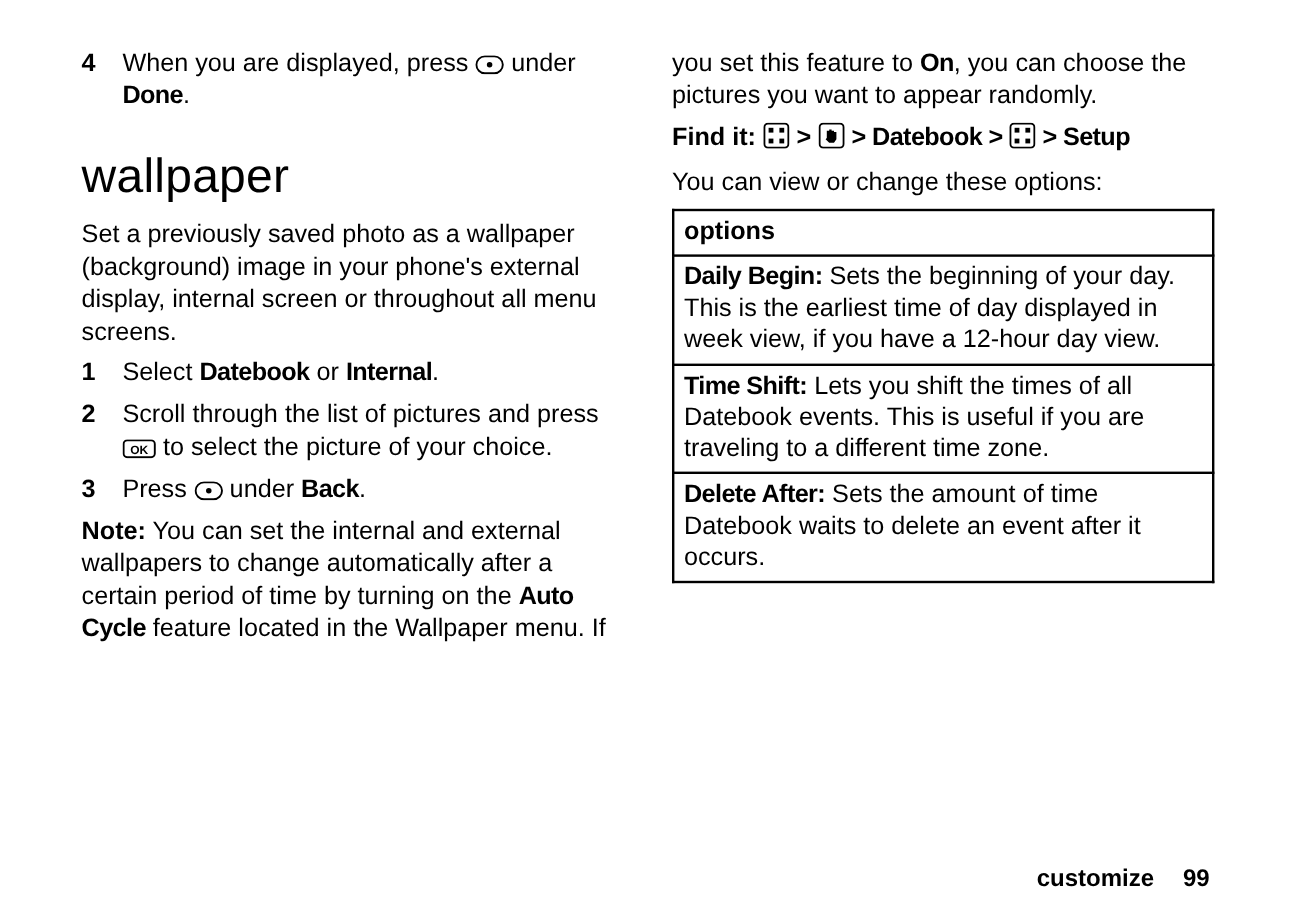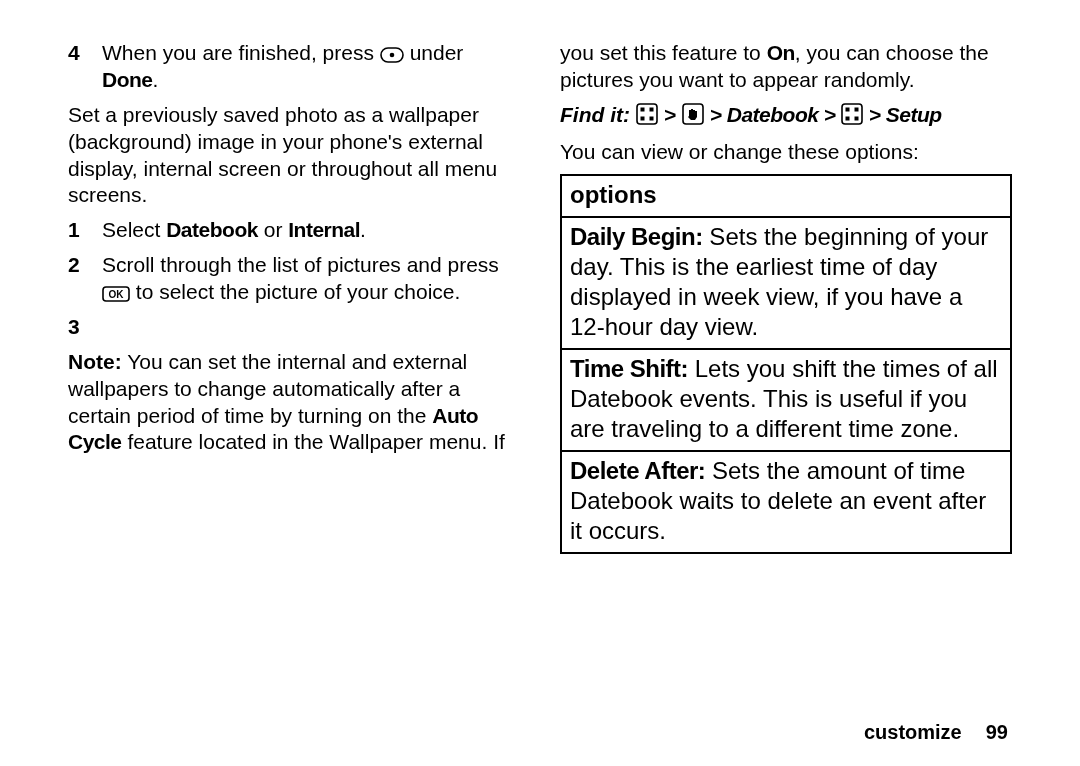--- a/index.html
+++ b/index.html
@@ -3,27 +3,27 @@
 <meta charset="utf-8">
 <style>
   * { box-sizing: border-box; margin: 0; padding: 0; }
   html, body { width: 1080px; height: 766px; background: #fff; font-family: Arial, Helvetica, sans-serif; color: #000; }
   .page { padding: 40px 68px 36px 68px; display: flex; gap: 40px; line-height: 1.28; }
   .col { flex: 1; min-width: 0; font-size: 21px; }
   .step { display: flex; gap: 16px; margin-bottom: 8px; }
   .step .num { font-weight: bold; width: 18px; flex-shrink: 0; }
   h2 { font-size: 40px; font-weight: normal; margin-top: 28px; margin-bottom: 10px; letter-spacing: 0.2px; }
   p { margin-bottom: 8px; }
-  .findit { font-weight: bold; margin-top: 6px; margin-bottom: 10px; font-style: italic; }
+  .findit { font-weight: bold; margin-top: 6px; margin-bottom: 10px; }
   .findit .label { font-weight: bold; }
   .cond { font-family: "Arial Narrow", Arial, sans-serif; font-stretch: condensed; font-weight: bold; letter-spacing: -0.5px; }
   .icon { display: inline-flex; align-items: center; justify-content: center; vertical-align: -3px; }
   .icon svg { display: block; }
   table.options { border-collapse: collapse; width: 100%; margin-top: 8px; }
-  table.options th, table.options td { border: 2px solid #000; text-align: left; padding: 4px 8px 6px 8px; vertical-align: top; font-size: 24px; line-height: 1.25; }
+  table.options th, table.options td { border: 2px solid #000; text-align: left; padding: 4px 8px 6px 8px; vertical-align: top; font-size: 21px; line-height: 1.25; }
   table.options th { font-weight: bold; border-bottom: 2px solid #000; }
   .footer { position: absolute; bottom: 22px; right: 72px; font-size: 20px; }
   .footer .word { margin-right: 24px; font-weight: bold; }
   .footer .pg { font-weight: bold; }
 </style>
 </head>
 <body>
 
 <svg width="0" height="0" style="position:absolute">
   <defs>
@@ -53,28 +53,29 @@
     </g>
   </defs>
 </svg>
 
 <div class="page">
 
   <div class="col">
     <div class="step">
       <div class="num">4</div>
       <div>
-        <span>When you are finished, press </span><span class="icon">
+        <span>When you are displayed, press </span><span class="icon">
             <svg width="24" height="16">
               <use href="#ico-softkey"></use>
             </svg>
           </span><span> under </span><span class="cond">Done</span><span>.</span>
       </div>
     </div>
 
+    <h2>wallpaper</h2>
     <p>Set a previously saved photo as a wallpaper (background) image in your phone's external display, internal screen or throughout all menu screens.</p>
 
 
     <div class="step">
       <div class="num">1</div>
       <div>
         <span>Select </span><span class="cond">Datebook</span><span> or </span><span class="cond">Internal</span><span>.</span>
       </div>
     </div>
 
@@ -84,20 +85,27 @@
         <span>Scroll through the list of pictures and press </span><span class="icon">
             <svg width="28" height="16">
               <use href="#ico-ok"></use>
             </svg>
           </span><span> to select the picture of your choice.</span>
       </div>
     </div>
 
     <div class="step">
       <div class="num">3</div>
+      <div>
+        <span>Press </span><span class="icon">
+            <svg width="24" height="16">
+              <use href="#ico-softkey"></use>
+            </svg>
+          </span><span> under </span><span class="cond">Back</span><span>.</span>
+      </div>
     </div>
 
     <p>
       <b>Note:</b><span> You can set the internal and external wallpapers to change automatically after a certain period of time by turning on the </span><span class="cond">Auto Cycle</span><span> feature located in the Wallpaper menu. If</span>
     </p>
   </div>
 
   <div class="col">
     <p>
       <span>you set this feature to </span><span class="cond">On</span><span>, you can choose the pictures you want to appear randomly.</span>

